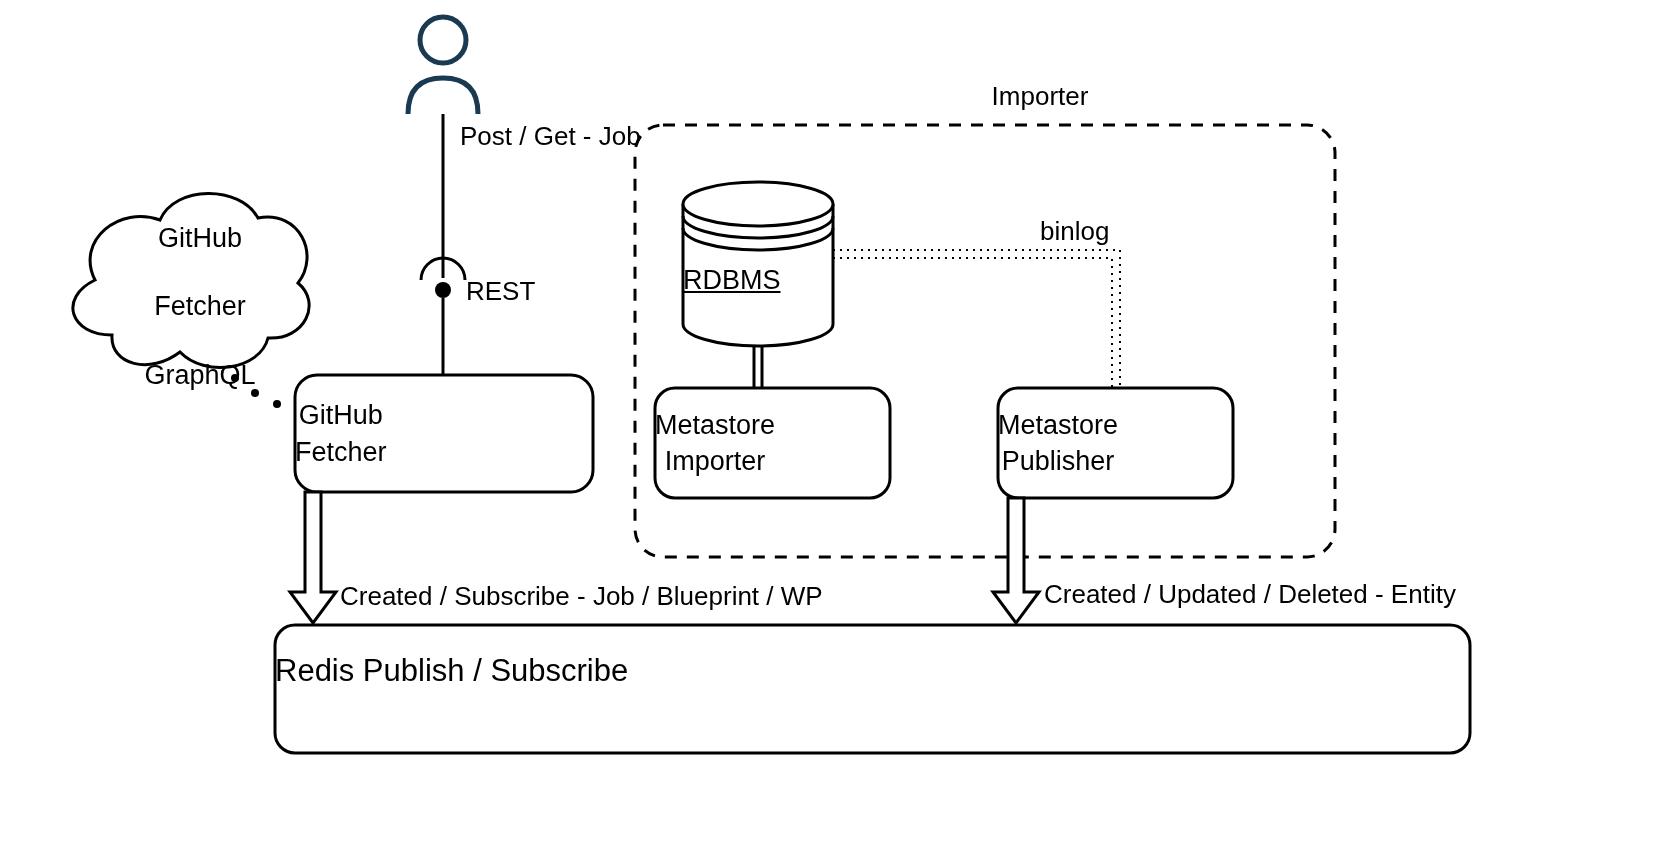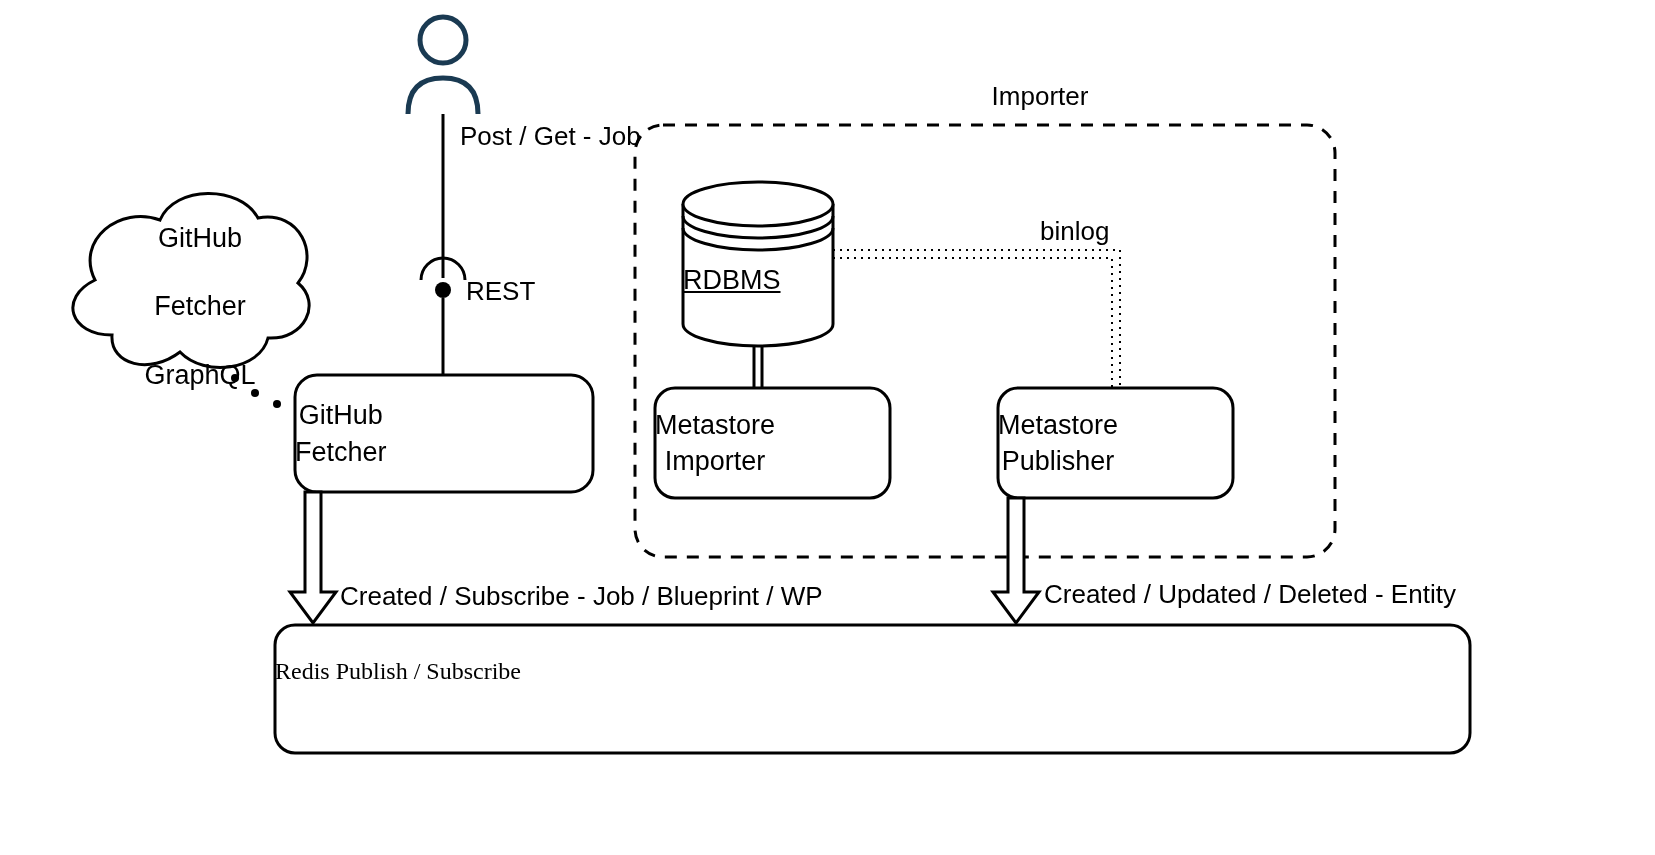--- a/index.html
+++ b/index.html
@@ -145,15 +145,15 @@
   <div class="box-label" style="left:998px; top:388px; width:235px; height:110px; white-space:pre-line;">Metastore
 Publisher</div>
 
   
   <div class="label" style="left:340px; top:580px; text-align:left;">Created / Subscribe - Job / Blueprint / WP</div>
 
   
   <div class="label" style="left:1044px; top:560px; text-align:center;margin-top:18px;">Created / Updated / Deleted - Entity</div>
 
   
-  <div class="box-label" style="left:275px; top:625px; width:1195px; height:92px; font-size:24px;font-family:Liberation Serif, serif;">Redis Publish / Subscribe</div>
+  <div class="box-label" style="left:275px; top:625px; width:1195px; height:92px; font-size:31px;">Redis Publish / Subscribe</div>
 
 </div>
 
 </body></html>

